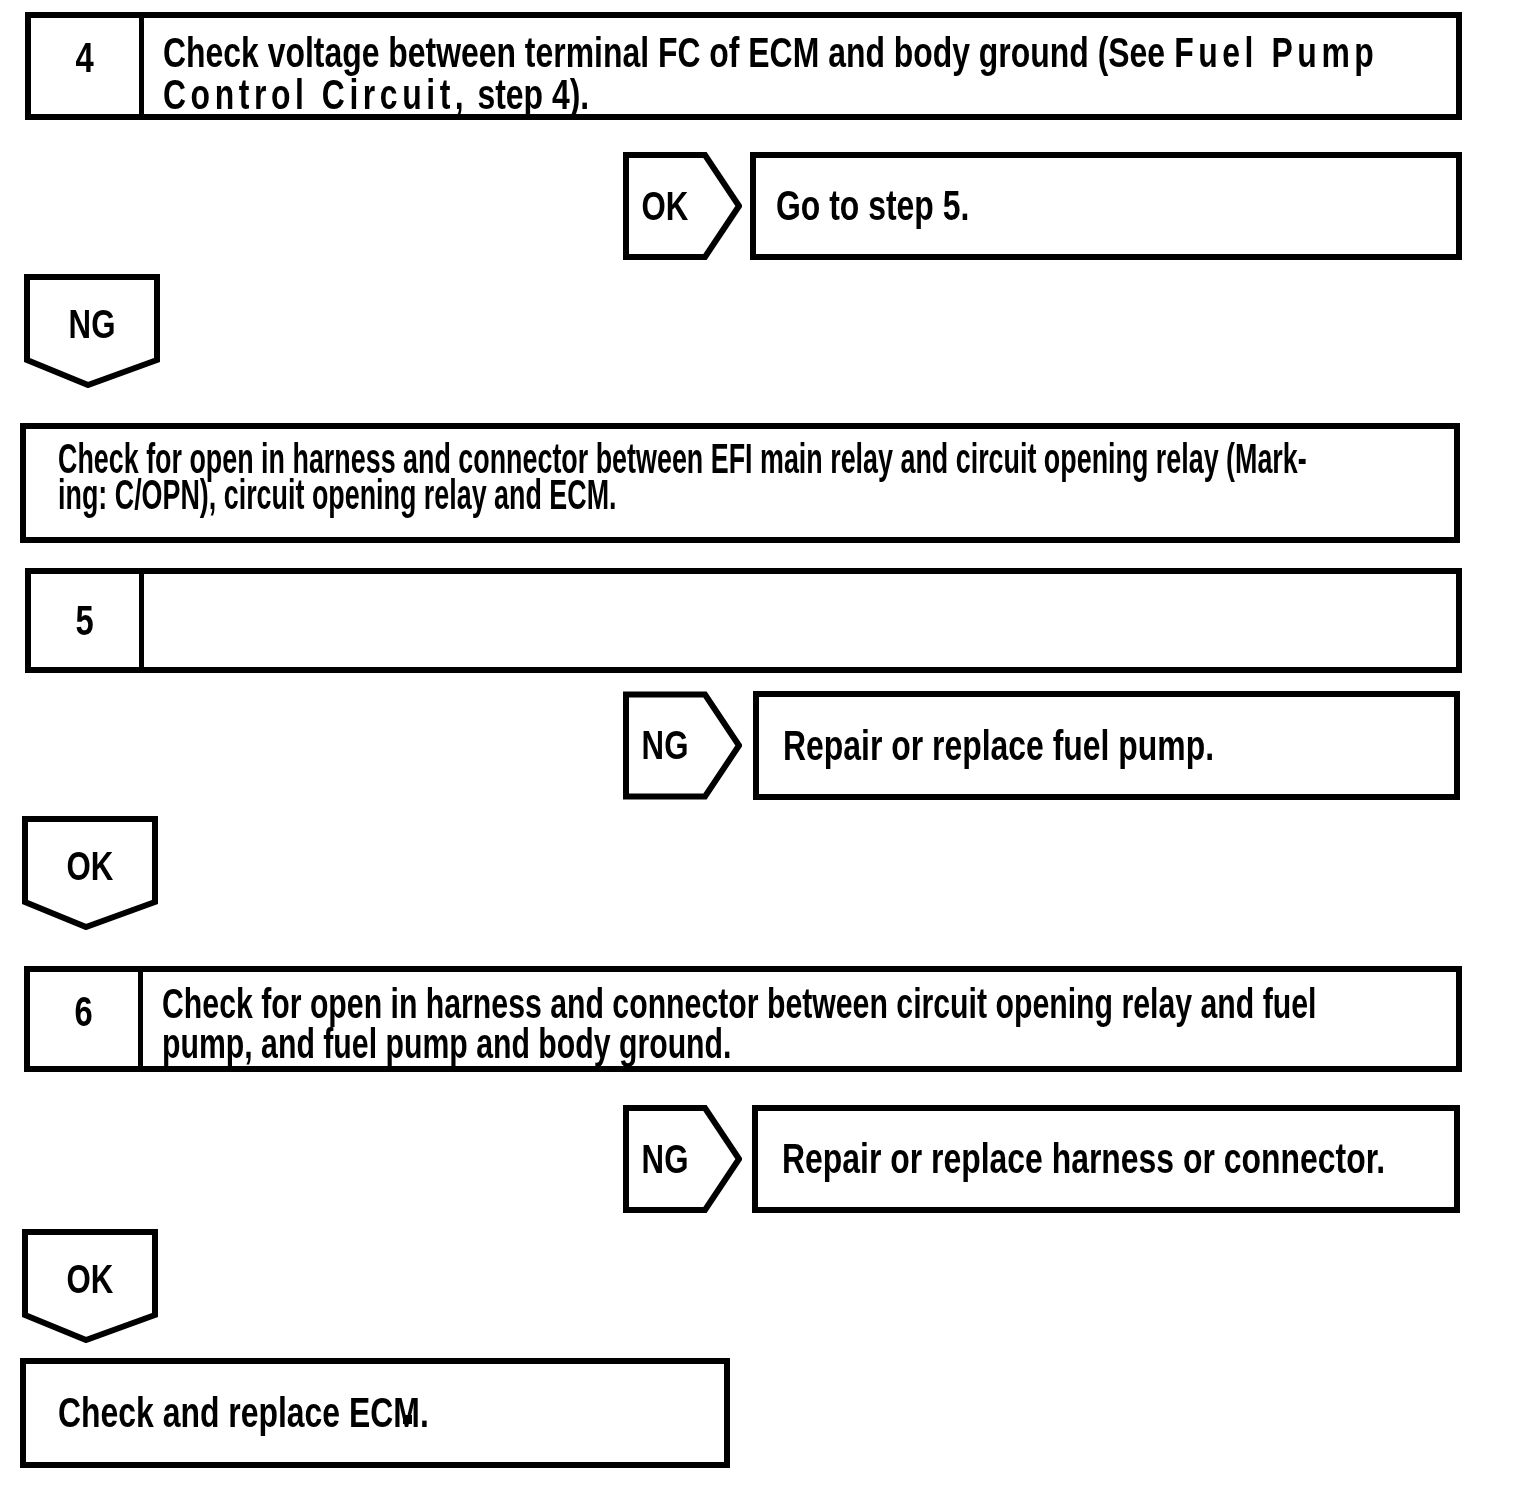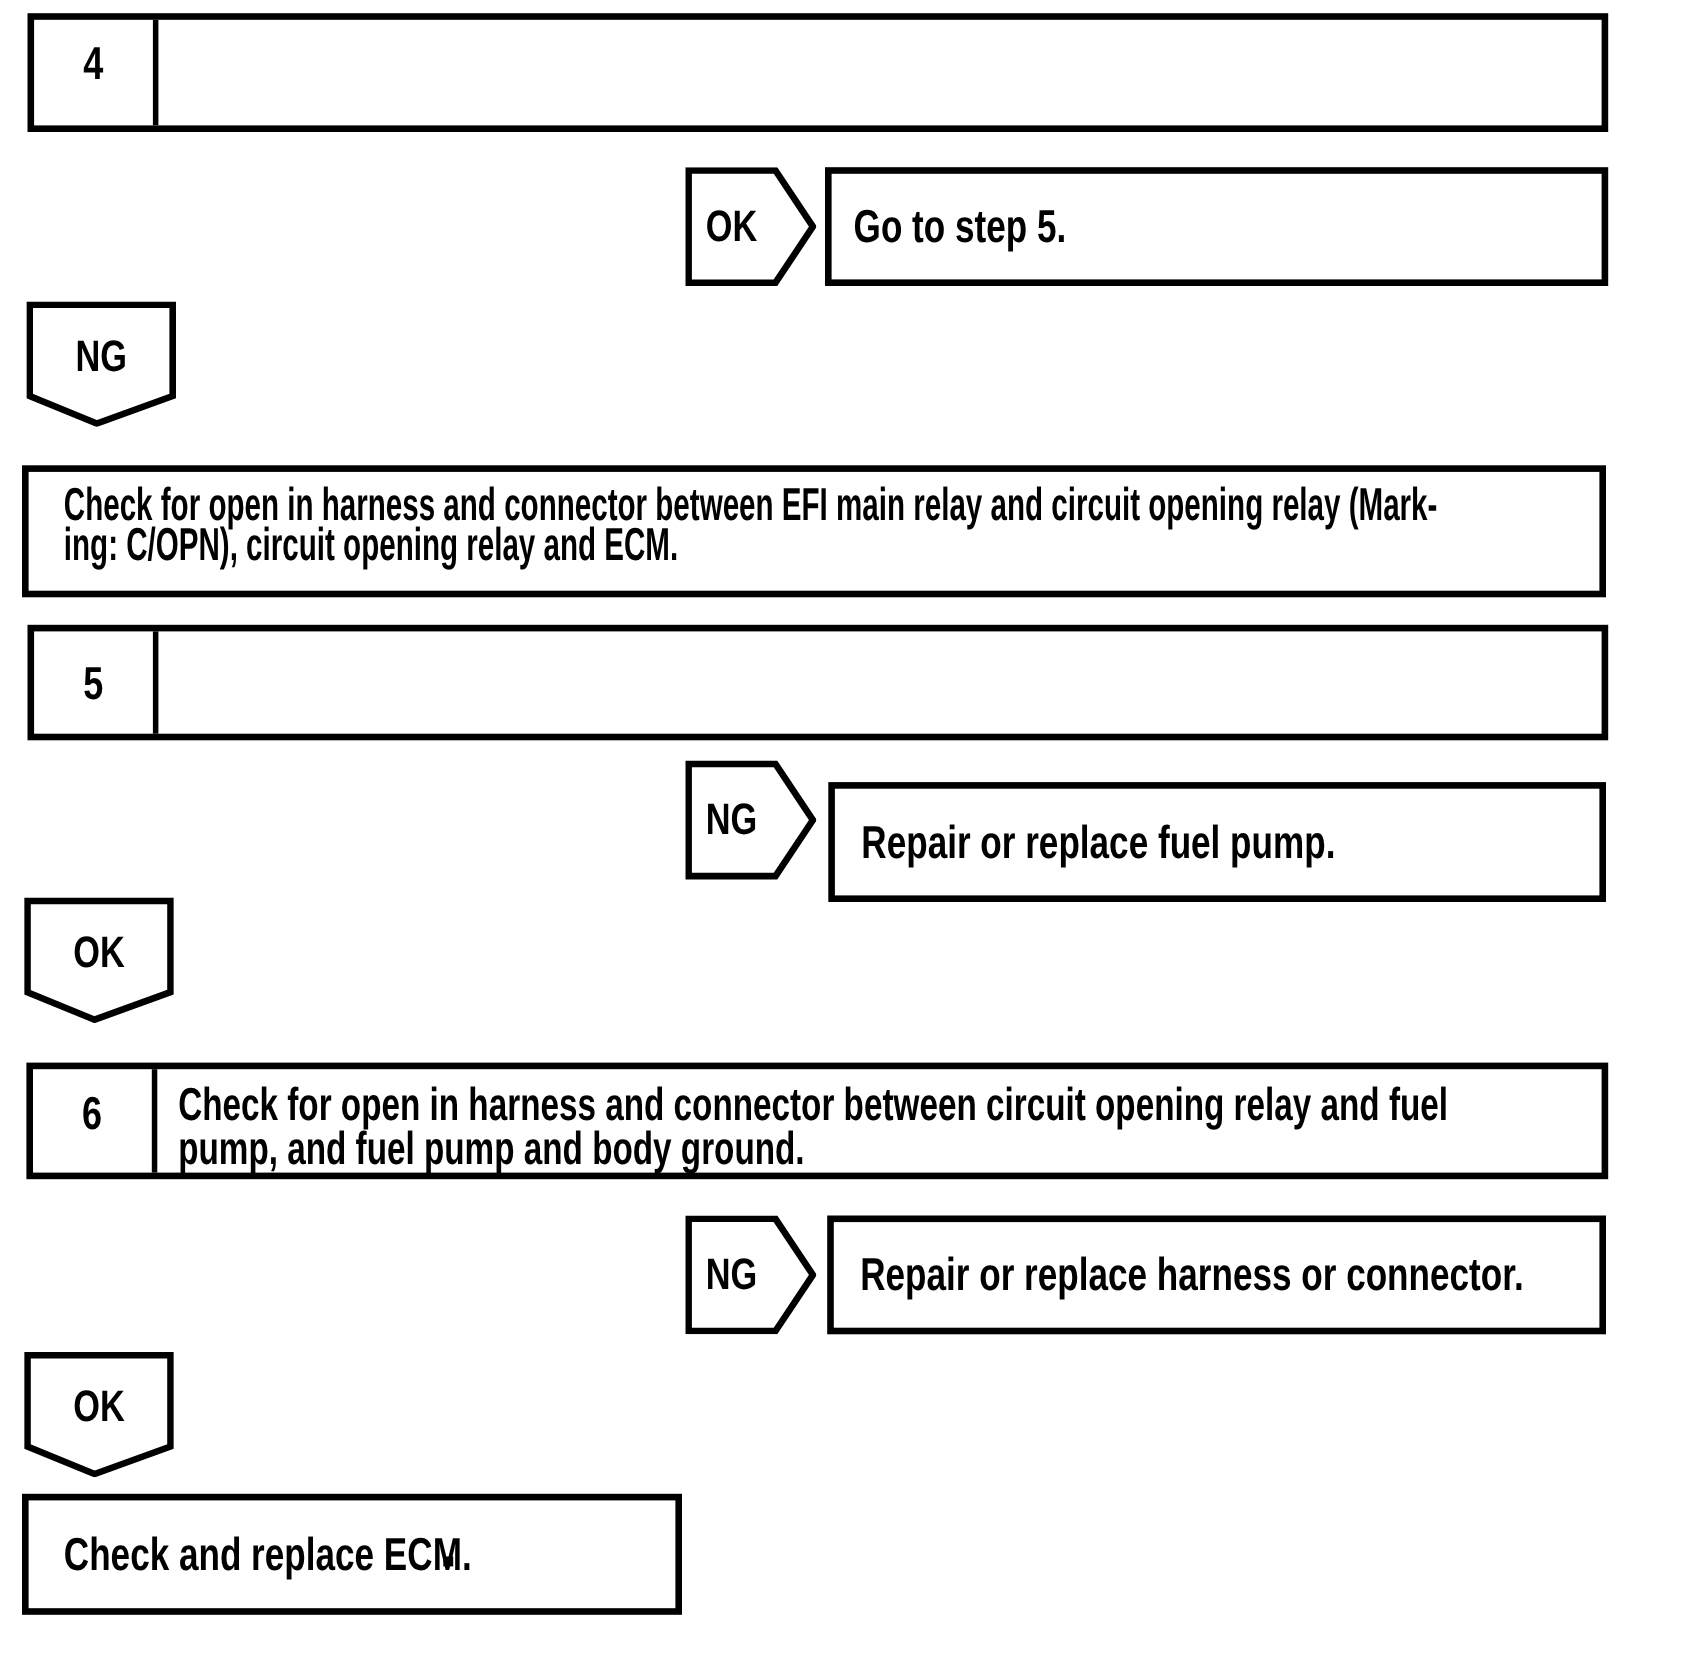--- a/index.html
+++ b/index.html
@@ -92,20 +92,28 @@
 </style>
 </head>
 <body>
 
 <div id="canvas">
 
   <div class="box" style="left:25px; top:12px; width:1437px; height:108px;">
     <div class="numcell">
       <span class="num">4</span>
     </div>
+    <div class="textarea">
+      <span class="line">
+        <span>Check voltage between terminal FC of ECM and body ground (See</span><span class="spaced gap">Fuel Pump</span>
+      </span>
+      <span class="line">
+        <span class="spaced">Control Circuit,</span><span class="gap">step 4).</span>
+      </span>
+    </div>
   </div>
 
   <div class="pent pent-right" style="left:623px; top:152px; width:119px; height:108px;">
     <svg width="119" height="108" viewBox="0 0 119 108">
       <polygon points="3,3 82,3 116,54 82,105 3,105" fill="#ffffff" stroke="#000000" stroke-width="6"></polygon>
     </svg>
     <span class="plabel">OK</span>
   </div>
 
   <div class="box" style="left:750px; top:152px; width:712px; height:108px;">
@@ -134,21 +142,21 @@
     </div>
   </div>
 
   <div class="pent pent-right" style="left:623px; top:691px; width:119px; height:109px;">
     <svg width="119" height="109" viewBox="0 0 119 108">
       <polygon points="3,3 82,3 116,54 82,105 3,105" fill="#ffffff" stroke="#000000" stroke-width="6"></polygon>
     </svg>
     <span class="plabel">NG</span>
   </div>
 
-  <div class="box" style="left:753px; top:691px; width:707px; height:109px;margin-top:20px;">
+  <div class="box" style="left:753px; top:691px; width:707px; height:109px;">
     <div class="textarea fullw vflex" style="padding-left:24px;">
       <span class="line">Repair or replace fuel pump.</span>
     </div>
   </div>
 
   <div class="pent pent-down" style="left:22px; top:816px; width:136px; height:114px;">
     <svg width="136" height="114" viewBox="0 0 136 114">
       <polygon points="3,3 133,3 133,86 64,111 3,86" fill="#ffffff" stroke="#000000" stroke-width="6"></polygon>
     </svg>
     <span class="plabel">OK</span>
@@ -177,21 +185,21 @@
     </div>
   </div>
 
   <div class="pent pent-down" style="left:22px; top:1229px; width:136px; height:114px;">
     <svg width="136" height="114" viewBox="0 0 136 114">
       <polygon points="3,3 133,3 133,86 64,111 3,86" fill="#ffffff" stroke="#000000" stroke-width="6"></polygon>
     </svg>
     <span class="plabel">OK</span>
   </div>
 
-  <div class="box" style="left:20px; top:1358px; width:600px; height:110px;">
+  <div class="box" style="left:20px; top:1358px; width:710px; height:110px;">
     <div class="textarea fullw vflex" style="padding-left:32px;">
       <span class="line">Check and replace ECM.</span>
     </div>
   </div>
 
   <div class="artifact" style="left:403px; top:1415px; width:9px; height:9px;"></div>
 
 </div>
 
 </body></html>

